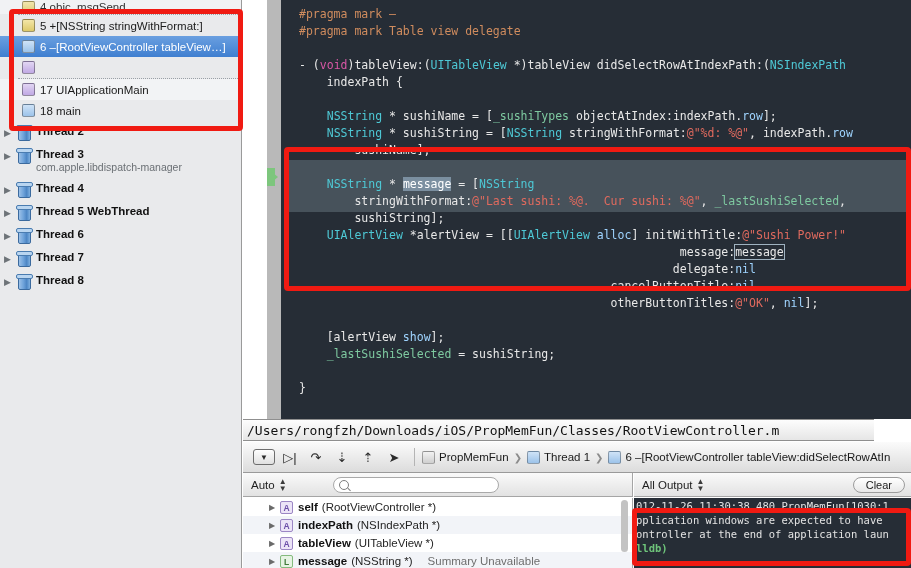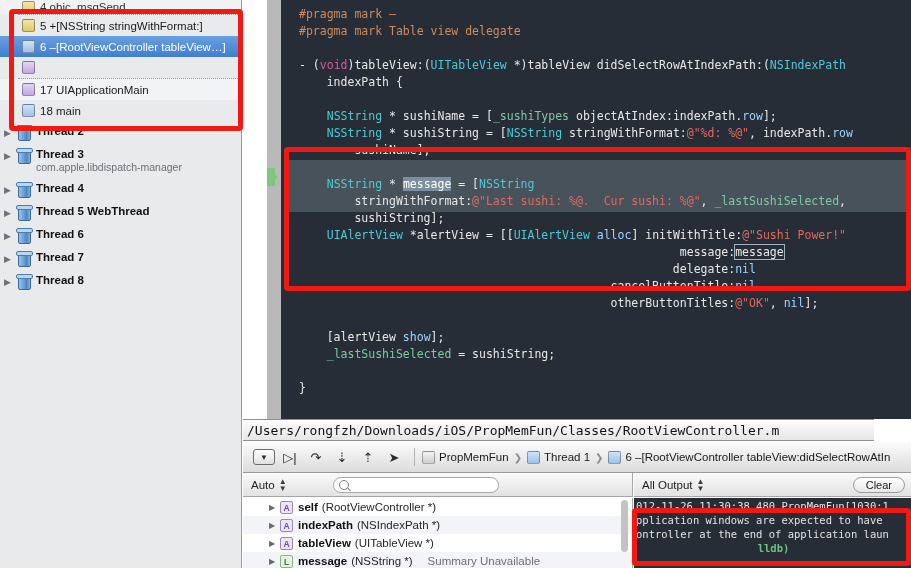--- a/index.html
+++ b/index.html
@@ -273,21 +273,21 @@
     width:277px; height:70px;
     background:#262d36;
     font-family:"DejaVu Sans Mono", monospace;
     font-size:10.5px;
     line-height:14px;
     color:#e3e3e3;
     white-space:pre;
     overflow:hidden;
     padding-left:2px; padding-top:1px;
   }
-  .con-lldb { color:#6ec47a; font-weight:bold;text-align:center; }
+  .con-lldb { color:#6ec47a; font-weight:bold; }
 
   
   .redbox {
     position:absolute;
     border: 5px solid #f01a12;
     border-radius: 4px;
     pointer-events: none;
   }
   #redbox-stack   { left: 9px;  top: 9px;   width: 234px; height: 122px; }
   #redbox-code    { left: 284px;top: 147px; width: 627px; height: 144px; }

